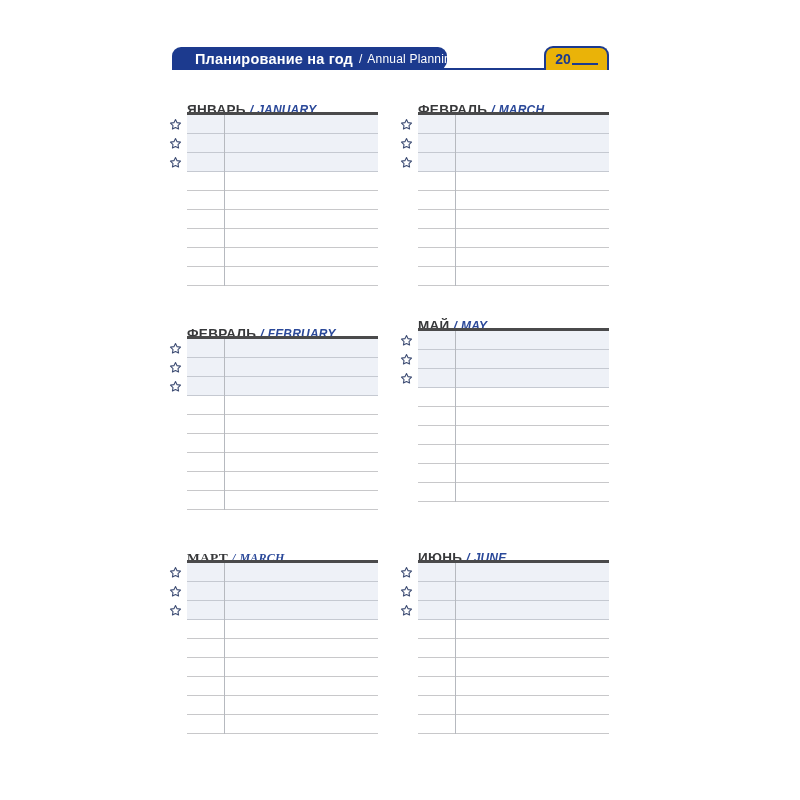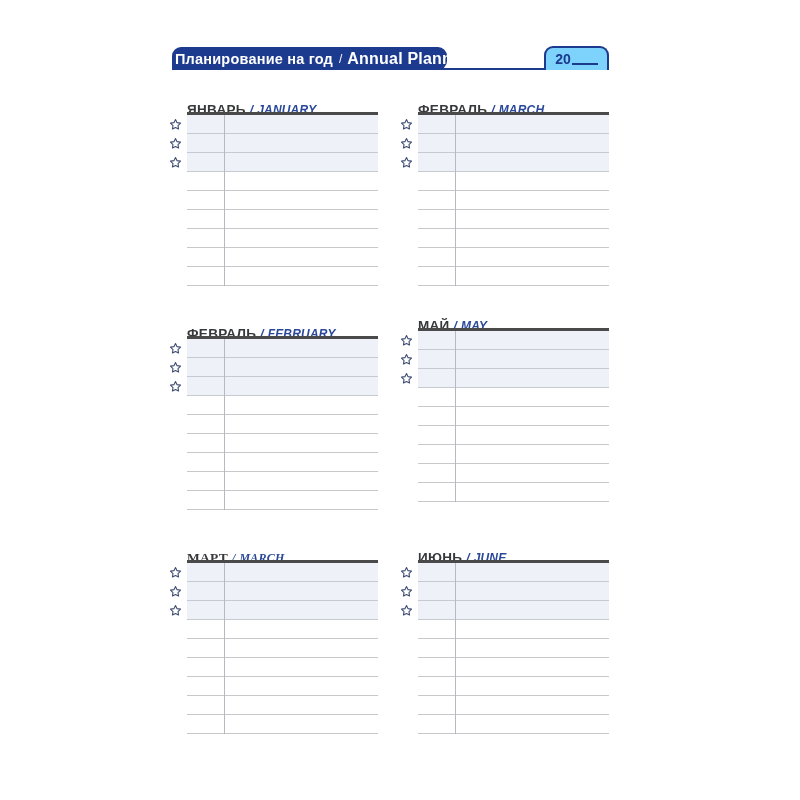--- a/index.html
+++ b/index.html
@@ -7,35 +7,35 @@
     width:800px; height:800px; background:#ffffff;
     font-family:"Liberation Sans", sans-serif;
     position:relative; overflow:hidden;
   }
 
   
   .header-tab {
     position:absolute; left:172px; top:47px; width:275px; height:23px;
     background:#1c3a8e; border-radius:9px 9px 9px 0;
     color:#ffffff; display:flex; align-items:center;
-    padding-left:3px; box-sizing:border-box; white-space:nowrap;
+    padding-left:23px; box-sizing:border-box; white-space:nowrap;
   }
   .header-tab .tab-ru { font-weight:bold; font-size:14.5px; letter-spacing:.2px; }
   .header-tab .tab-sep { font-weight:normal; font-size:12px; margin-left:6px; }
-  .header-tab .tab-en { font-weight:bold; font-size:16px; margin-left:5px; letter-spacing:.2px; }
+  .header-tab .tab-en { font-weight:normal; font-size:12px; margin-left:5px; letter-spacing:.2px; }
 
   .header-line {
     position:absolute; left:172px; top:68px; width:437px; height:2px;
     background:#1c3a8e;
   }
 
   .year-box {
     position:absolute; left:544px; top:46px; width:65px; height:24px;
     border:2px solid #1c3a8e; border-bottom:none; border-radius:9px 9px 0 0;
-    background:#7dd3fc; box-sizing:border-box;
+    background:#eab308; box-sizing:border-box;
     display:flex; align-items:center; justify-content:center;
   }
   .year-prefix { color:#1c3a8e; font-weight:bold; font-size:14px; line-height:14px; }
   .year-blank {
     display:inline-block; width:26px; height:2px; background:#1c3a8e;
     margin-left:1px; margin-top:9px;
   }
 
   
   .month-block { position:absolute; width:213px; height:194px; }

